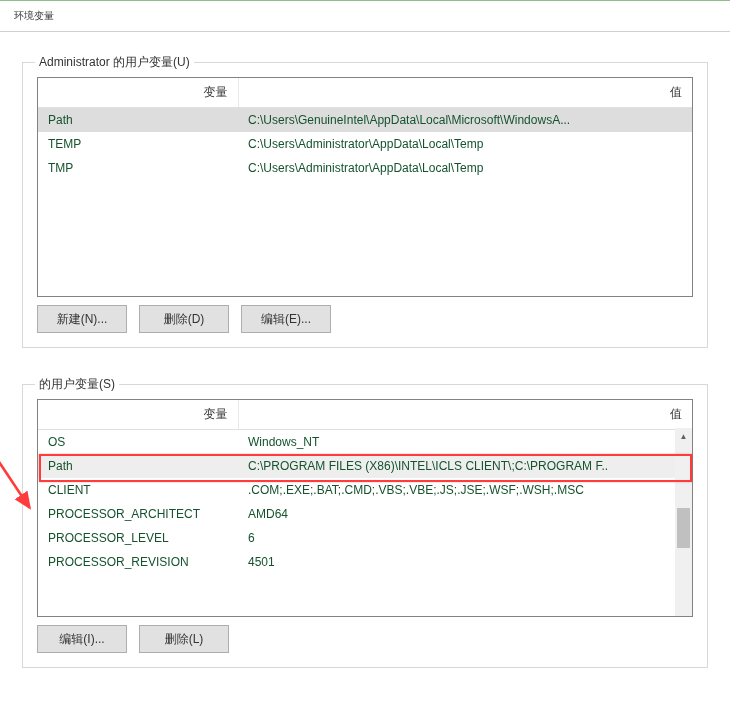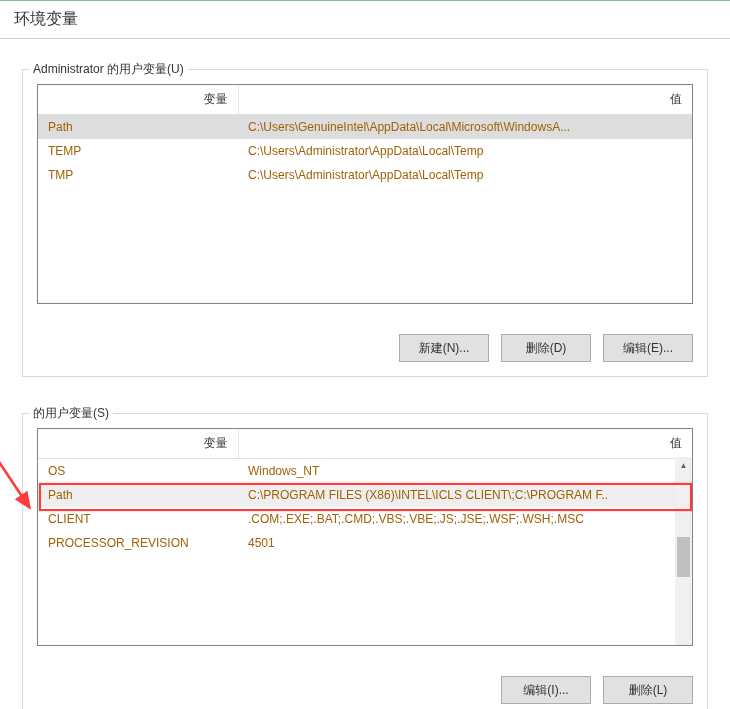--- a/index.html
+++ b/index.html
@@ -12,38 +12,38 @@
       position: relative;
     }
     .window {
       background: #fff;
       border-top: 1px solid #8fbc8f;
       width: 730px;
       height: 709px;
     }
     .window-title {
       padding: 8px 14px;
-      font-size: 16px;
+      font-size: 10px;
       color: #333;
       border-bottom: 1px solid #d0d0d0;
     }
     .content {
       padding: 30px 22px 0 22px;
       position: relative;
     }
     .groupbox {
       border: 1px solid #d8d8d8;
       position: relative;
       margin-bottom: 36px;
       padding: 14px 14px 14px 14px;
     }
     .groupbox-label {
       position: absolute;
       top: -9px;
-      left: 6px;
+      left: 12px;
       background: #fff;
       padding: 0 4px;
       color: #333;
     }
     .table-wrap {
       border: 1px solid #828282;
       background: #fff;
       width: 100%;
     }
     .user-table-wrap { height: 220px; position: relative; }
@@ -62,33 +62,32 @@
       border-right: 1px solid #e8e8e8;
       font-size: 12px;
       color: #333;
       white-space: nowrap;
       overflow: hidden;
     }
     th:last-child { border-right: none; }
     td {
       padding: 5px 10px;
       font-size: 12px;
-      color: #a16207;
+      color: #14532d;
       white-space: nowrap;
       overflow: hidden;
       text-overflow: ellipsis;
     }
     tr.selected td { background: #dddddd; }
     tr.highlight td { background: #eeeeee; }
     .col-var { width: 200px; }
     .buttons-row {
       display: flex;
-      justify-content: flex-end;
       gap: 12px;
-      margin-top: 30px;
+      margin-top: 8px;
     }
     button {
       font-family: inherit;
       font-size: 12px;
       width: 90px;
       height: 28px;
       background: #e1e1e1;
       border: 1px solid #adadad;
       color: #333;
       cursor: pointer;
@@ -204,20 +203,28 @@
               </tr>
               <tr class="highlight">
                 <td>Path</td>
                 <td>C:\PROGRAM FILES (X86)\INTEL\ICLS CLIENT\;C:\PROGRAM F..</td>
               </tr>
               <tr>
                 <td>CLIENT</td>
                 <td>.COM;.EXE;.BAT;.CMD;.VBS;.VBE;.JS;.JSE;.WSF;.WSH;.MSC</td>
               </tr>
               <tr>
+                <td>PROCESSOR_ARCHITECT</td>
+                <td>AMD64</td>
+              </tr>
+              <tr>
+                <td>PROCESSOR_LEVEL</td>
+                <td>6</td>
+              </tr>
+              <tr>
                 <td>PROCESSOR_REVISION</td>
                 <td>4501</td>
               </tr>
             </tbody>
         </table>
 
         <div class="red-box sys-redbox"></div>
 
         <div class="scroll-track">
           <div class="scroll-arrow">▲</div>

